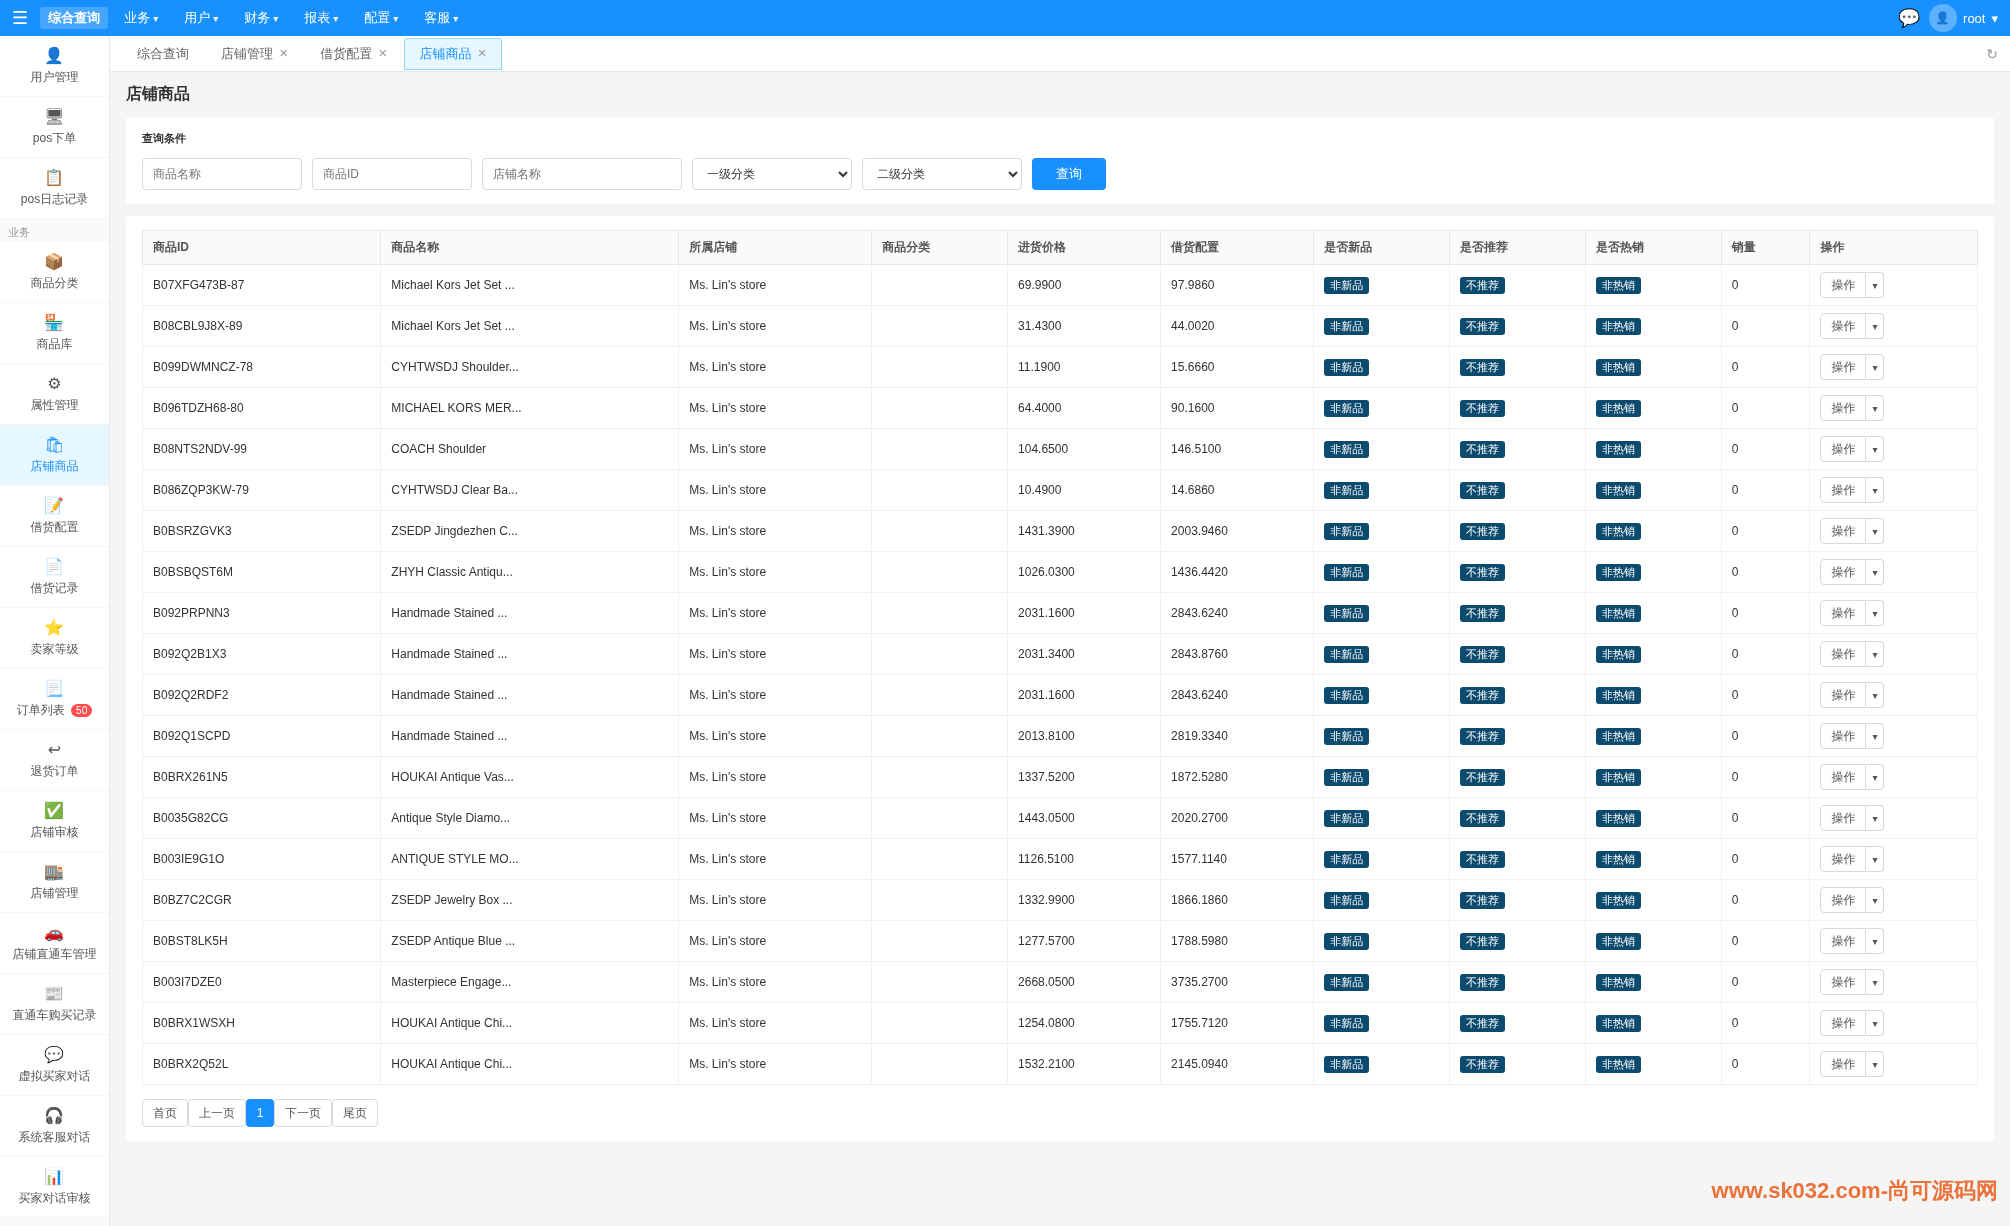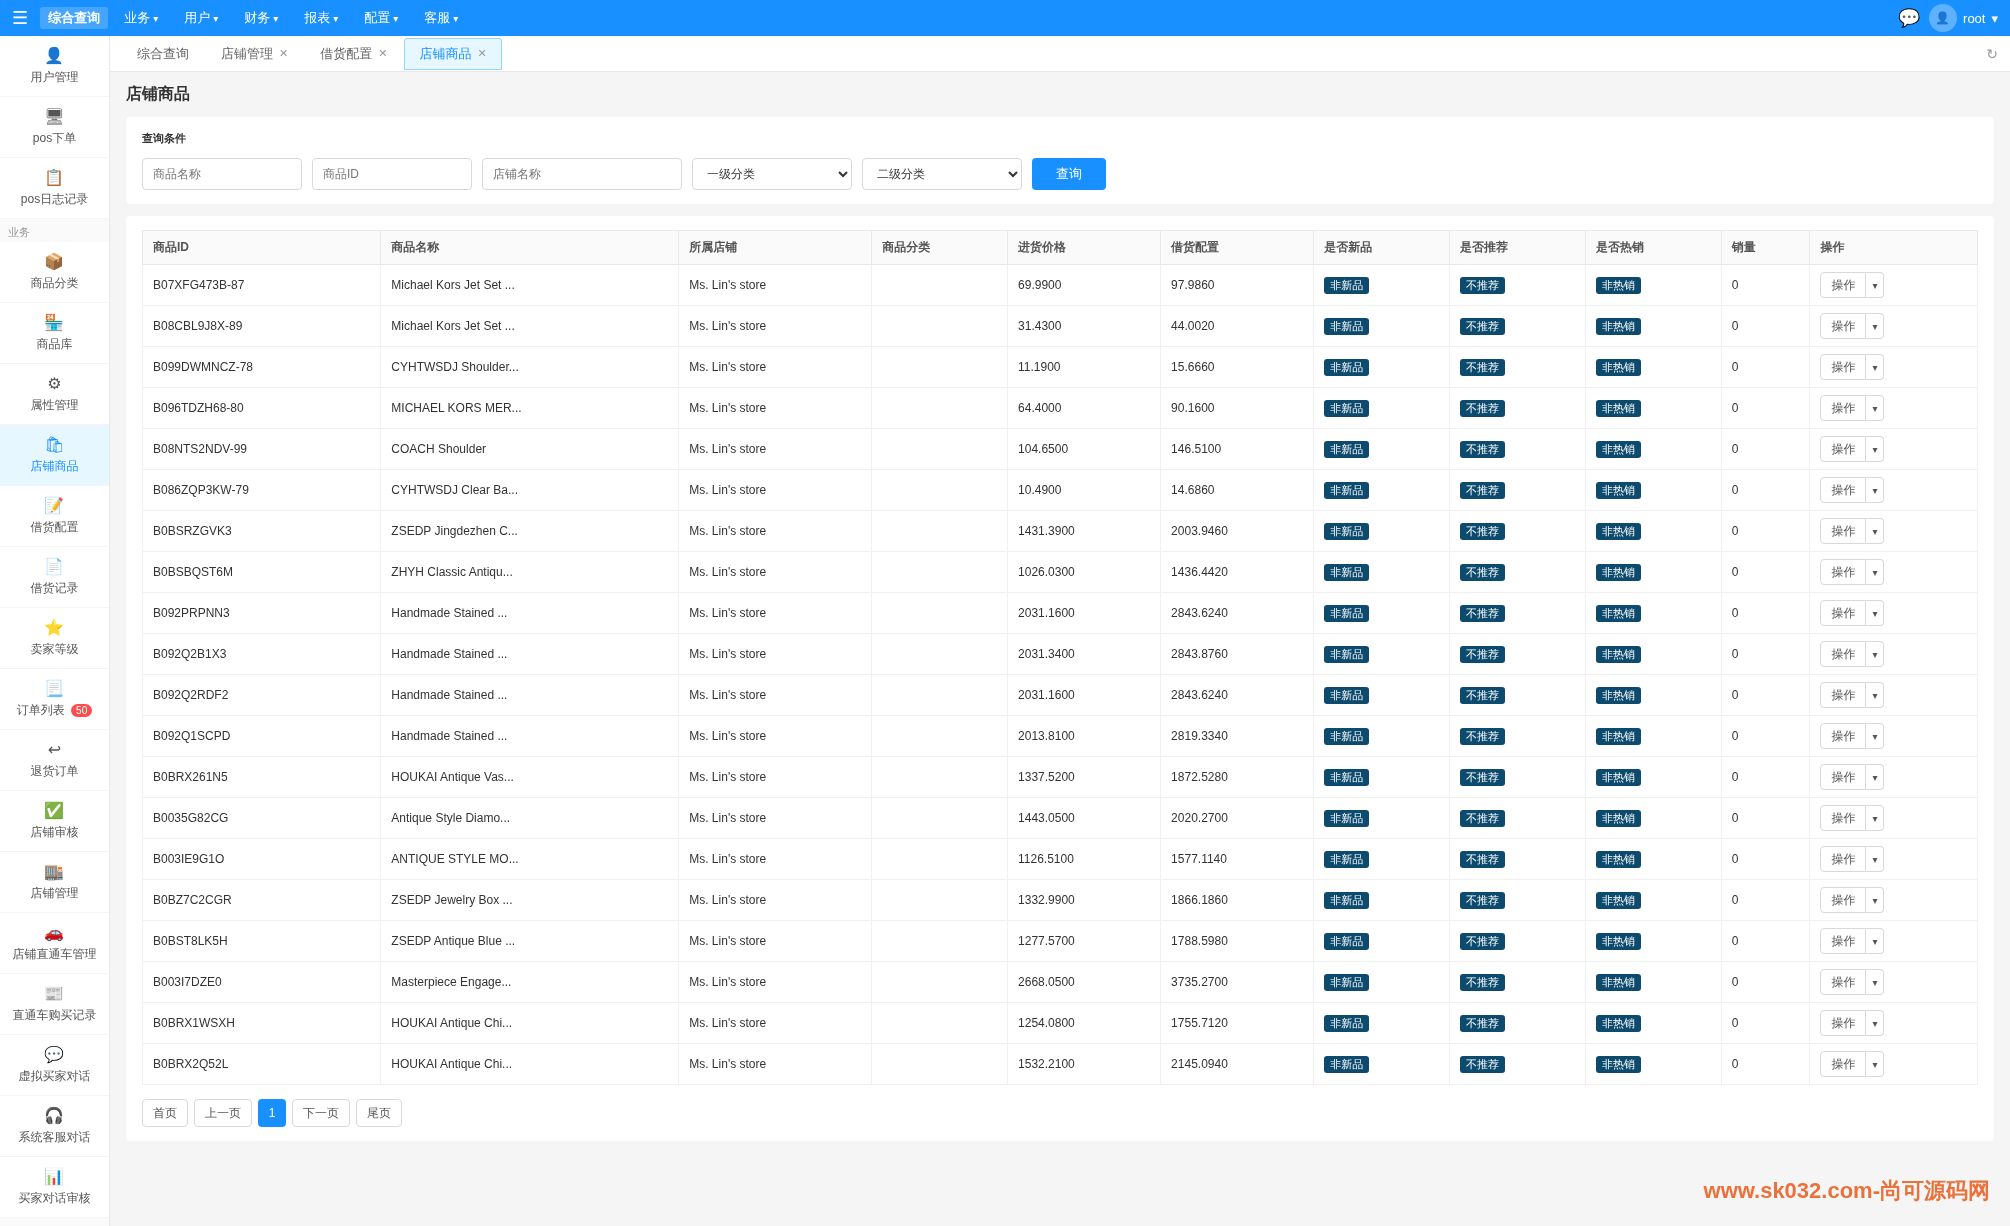--- a/index.html
+++ b/index.html
@@ -249,21 +249,20 @@
       border-left: none;
       border-radius: 0 4px 4px 0;
       cursor: pointer;
       font-size: 10px;
     }
 
     
     .pagination {
       display: flex;
       align-items: flex-end;
-      gap: 6px;
       margin-top: 14px;
     }
     .pagination .btn-page {
       height: 28px;
       padding: 0 10px;
       background: #fff;
       color: #555;
       border: 1px solid #d9d9d9;
       border-radius: 4px;
       cursor: pointer;
@@ -278,21 +277,21 @@
       background: #1890ff;
       color: #fff;
       border-radius: 4px;
       font-size: 12px;
     }
 
     
     .watermark {
       position: fixed;
       bottom: 20px;
-      right: 20px;
+      right: 12px;
       font-size: 22px;
       font-weight: bold;
       color: #e8500a;
       opacity: 0.8;
       pointer-events: none;
       z-index: 9999;
     }
   </style>
 </head>
 <body>

